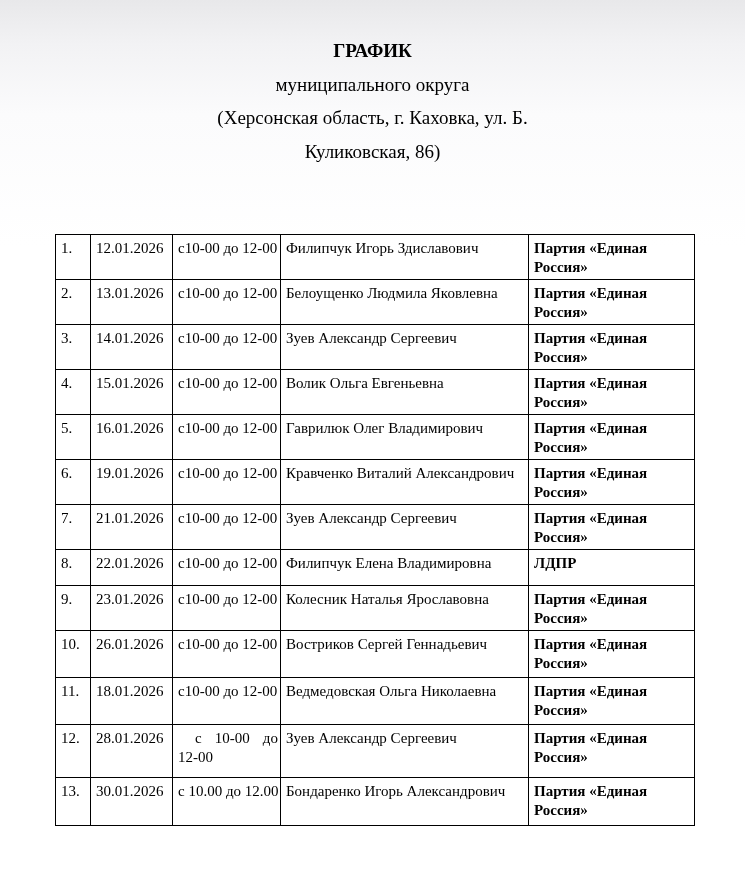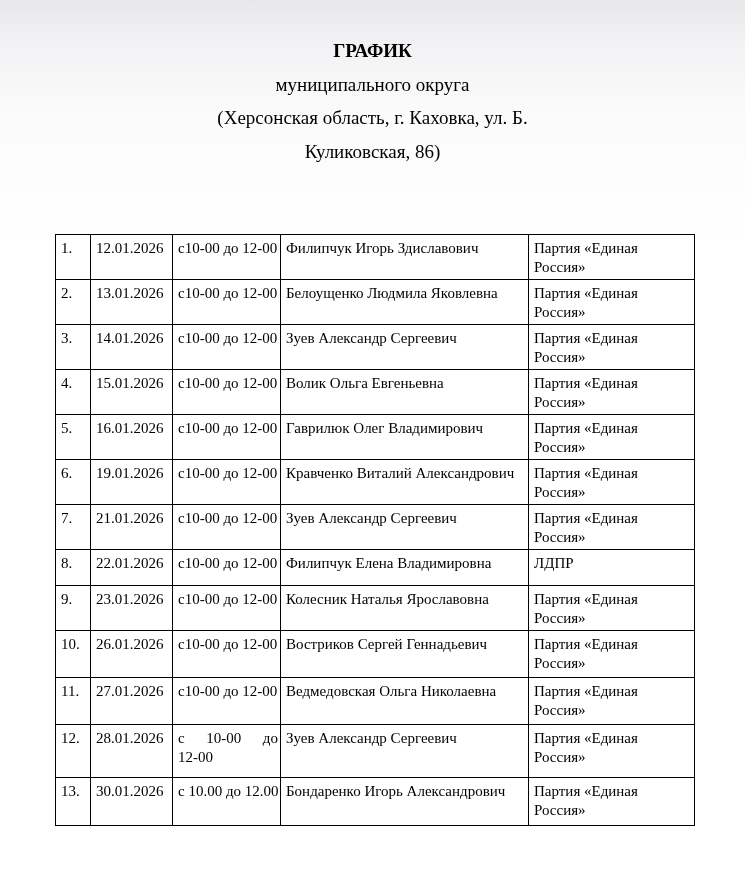--- a/index.html
+++ b/index.html
@@ -31,26 +31,26 @@
     border: 1.5px solid #000000;
     vertical-align: top;
     padding: 4px 2px 2px 5px;
     overflow: hidden;
   }
   td.c-num  { padding-left: 7px; }
   td.c-date { padding-left: 6px; white-space: nowrap; margin-left: 36px; }
   td.c-time { padding-left: 5px; padding-right: 4px; white-space: nowrap; }
   td.c-time.wrap2 { white-space: normal; }
   td.c-name { padding-left: 6px; }
-  td.c-party{ padding-left: 2px; padding-right: 1px; }
+  td.c-party{ padding-left: 2px; padding-right: 1px; font-weight: bold; }
   tr.h29 td { height: 29px; }
   tr.h40 td { height: 40px; }
   tr.h41 td { height: 41px; }
   tr.h46 td { height: 46px; }
-  .just { text-align: justify; text-align-last: justify; }
+  .just { text-align: justify; text-align-last: justify; margin-left: 17px; }
 </style>
 </head>
 <body>
 
 <div class="doc-header">
   <div class="bold">ГРАФИК</div>
   <div>муниципального округа</div>
   <div>(Херсонская область, г. Каховка, ул. Б.</div>
   <div>Куликовская, 86)</div>
 </div>
@@ -130,21 +130,21 @@
     </tr>
     <tr class="h40">
       <td class="c-num">10.</td>
       <td class="c-date">26.01.2026</td>
       <td class="c-time">с10-00 до 12-00</td>
       <td class="c-name">Востриков Сергей Геннадьевич</td>
       <td class="c-party">Партия «Единая Россия»</td>
     </tr>
     <tr class="h40">
       <td class="c-num">11.</td>
-      <td class="c-date">27.01.2026</td>
+      <td class="c-date">18.01.2026</td>
       <td class="c-time">с10-00 до 12-00</td>
       <td class="c-name">Ведмедовская Ольга Николаевна</td>
       <td class="c-party">Партия «Единая Россия»</td>
     </tr>
     <tr class="h46">
       <td class="c-num">12.</td>
       <td class="c-date">28.01.2026</td>
       <td class="c-time wrap2">
         <div class="just">с 10-00 до</div>
         <div>12-00</div>

